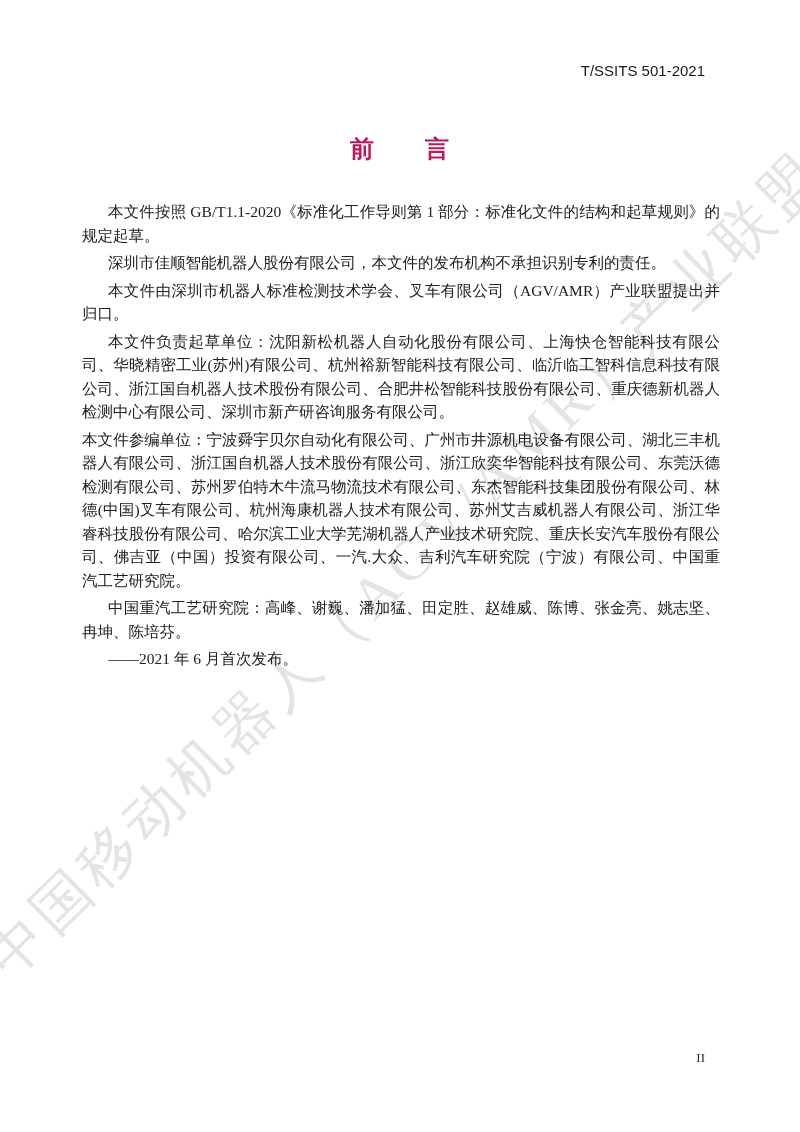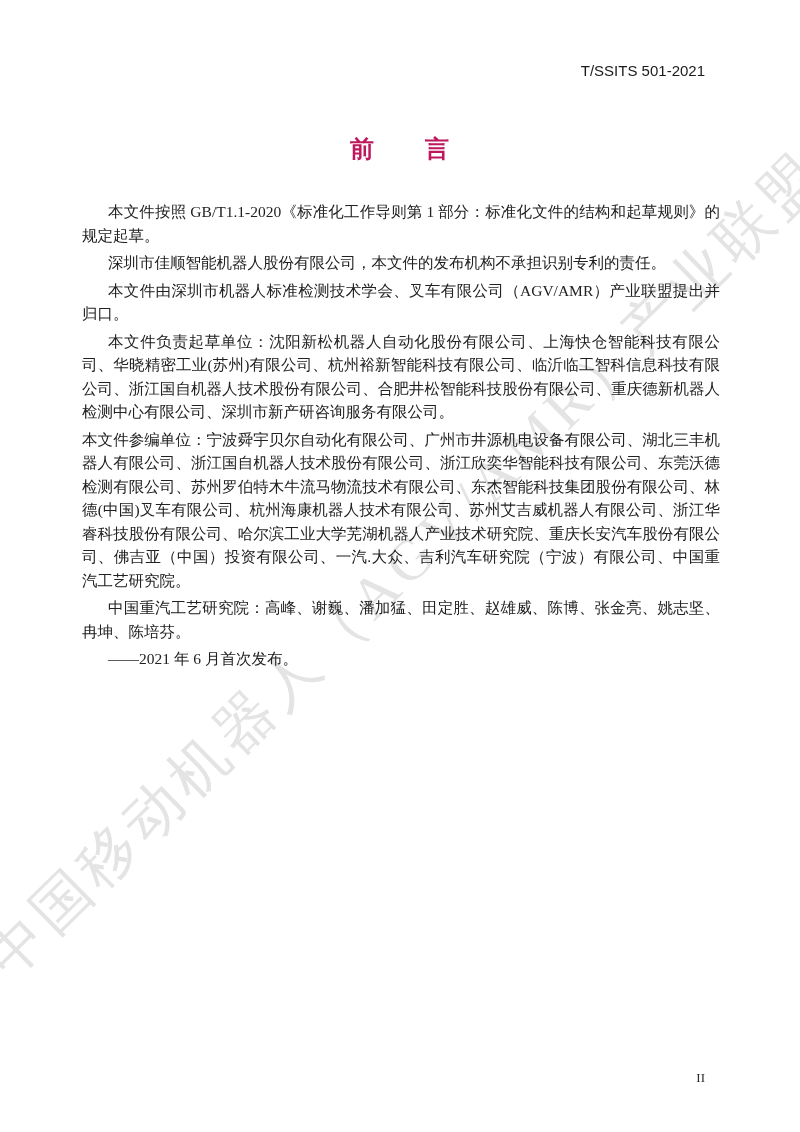--- a/index.html
+++ b/index.html
@@ -70,21 +70,20 @@
     text-indent: 26px;
   }
   .page-number {
     position: absolute;
     top: 1050px;
     right: 95px;
     font-size: 13px;
     color: #2a2a2a;
     font-family: "Liberation Serif", "DejaVu Serif", serif;
     z-index: 2;
-    margin-top: 20px;
   }
 </style>
 </head>
 <body>
 
 <div class="page">
 
   <div class="watermark" style="color: rgb(228, 228, 228);">中国移动机器人（AGV/AMR）产业联盟</div>
 
   <div class="doc-code">T/SSITS 501-2021</div>

